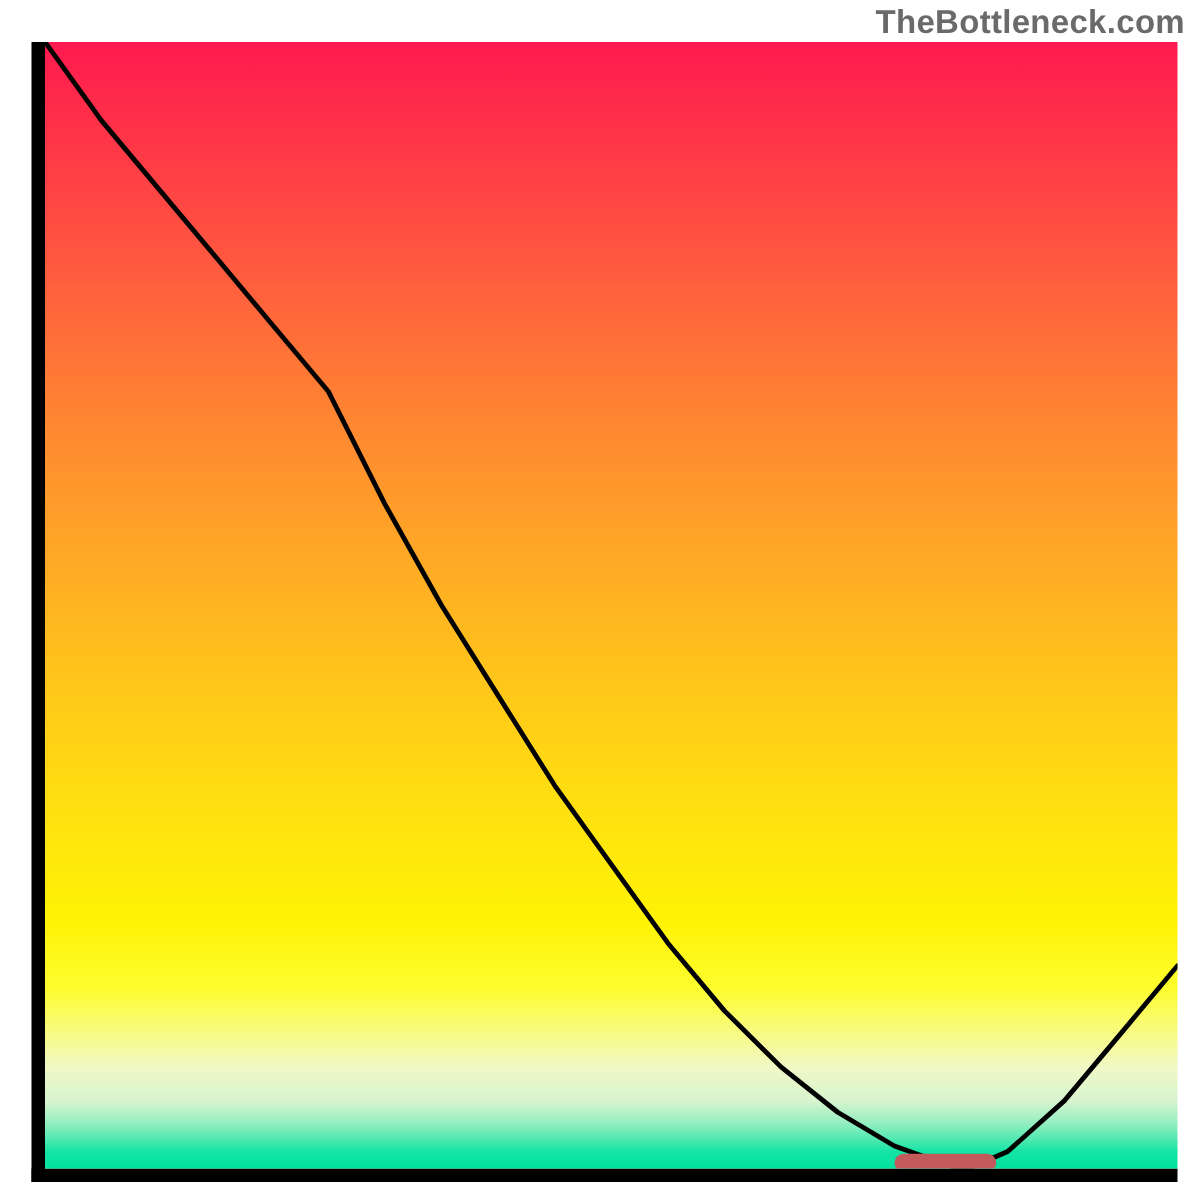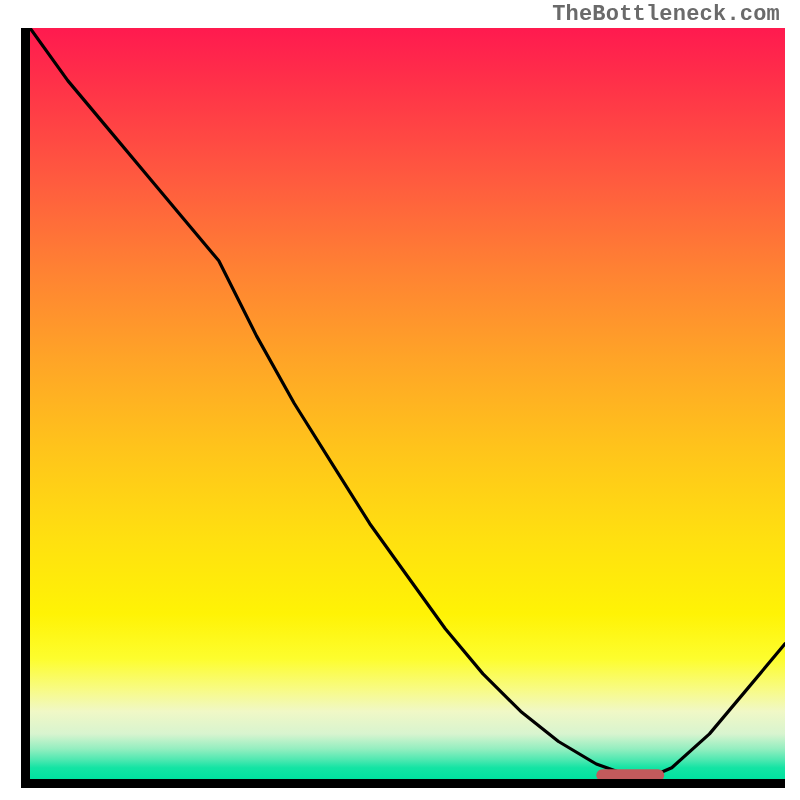--- a/index.html
+++ b/index.html
@@ -5,22 +5,22 @@
   * { margin: 0; padding: 0; box-sizing: border-box; }
   html, body { width: 800px; height: 800px; overflow: hidden; background: #fff; }
   .container {
     position: relative;
     width: 800px;
     height: 800px;
   }
   .watermark {
     position: absolute;
     top: 2px;
-    right: 20px;
-    font-family: Liberation Mono, monospace;
+    right: 10px;
+    font-family: Liberation Sans, sans-serif;
     font-size: 22px;
     font-weight: bold;
     color: #6a6a6a;
     letter-spacing: 0.2px;
     z-index: 5;
   }
   .plot-area {
     position: absolute;
     left: 21px;
     top: 28px;

